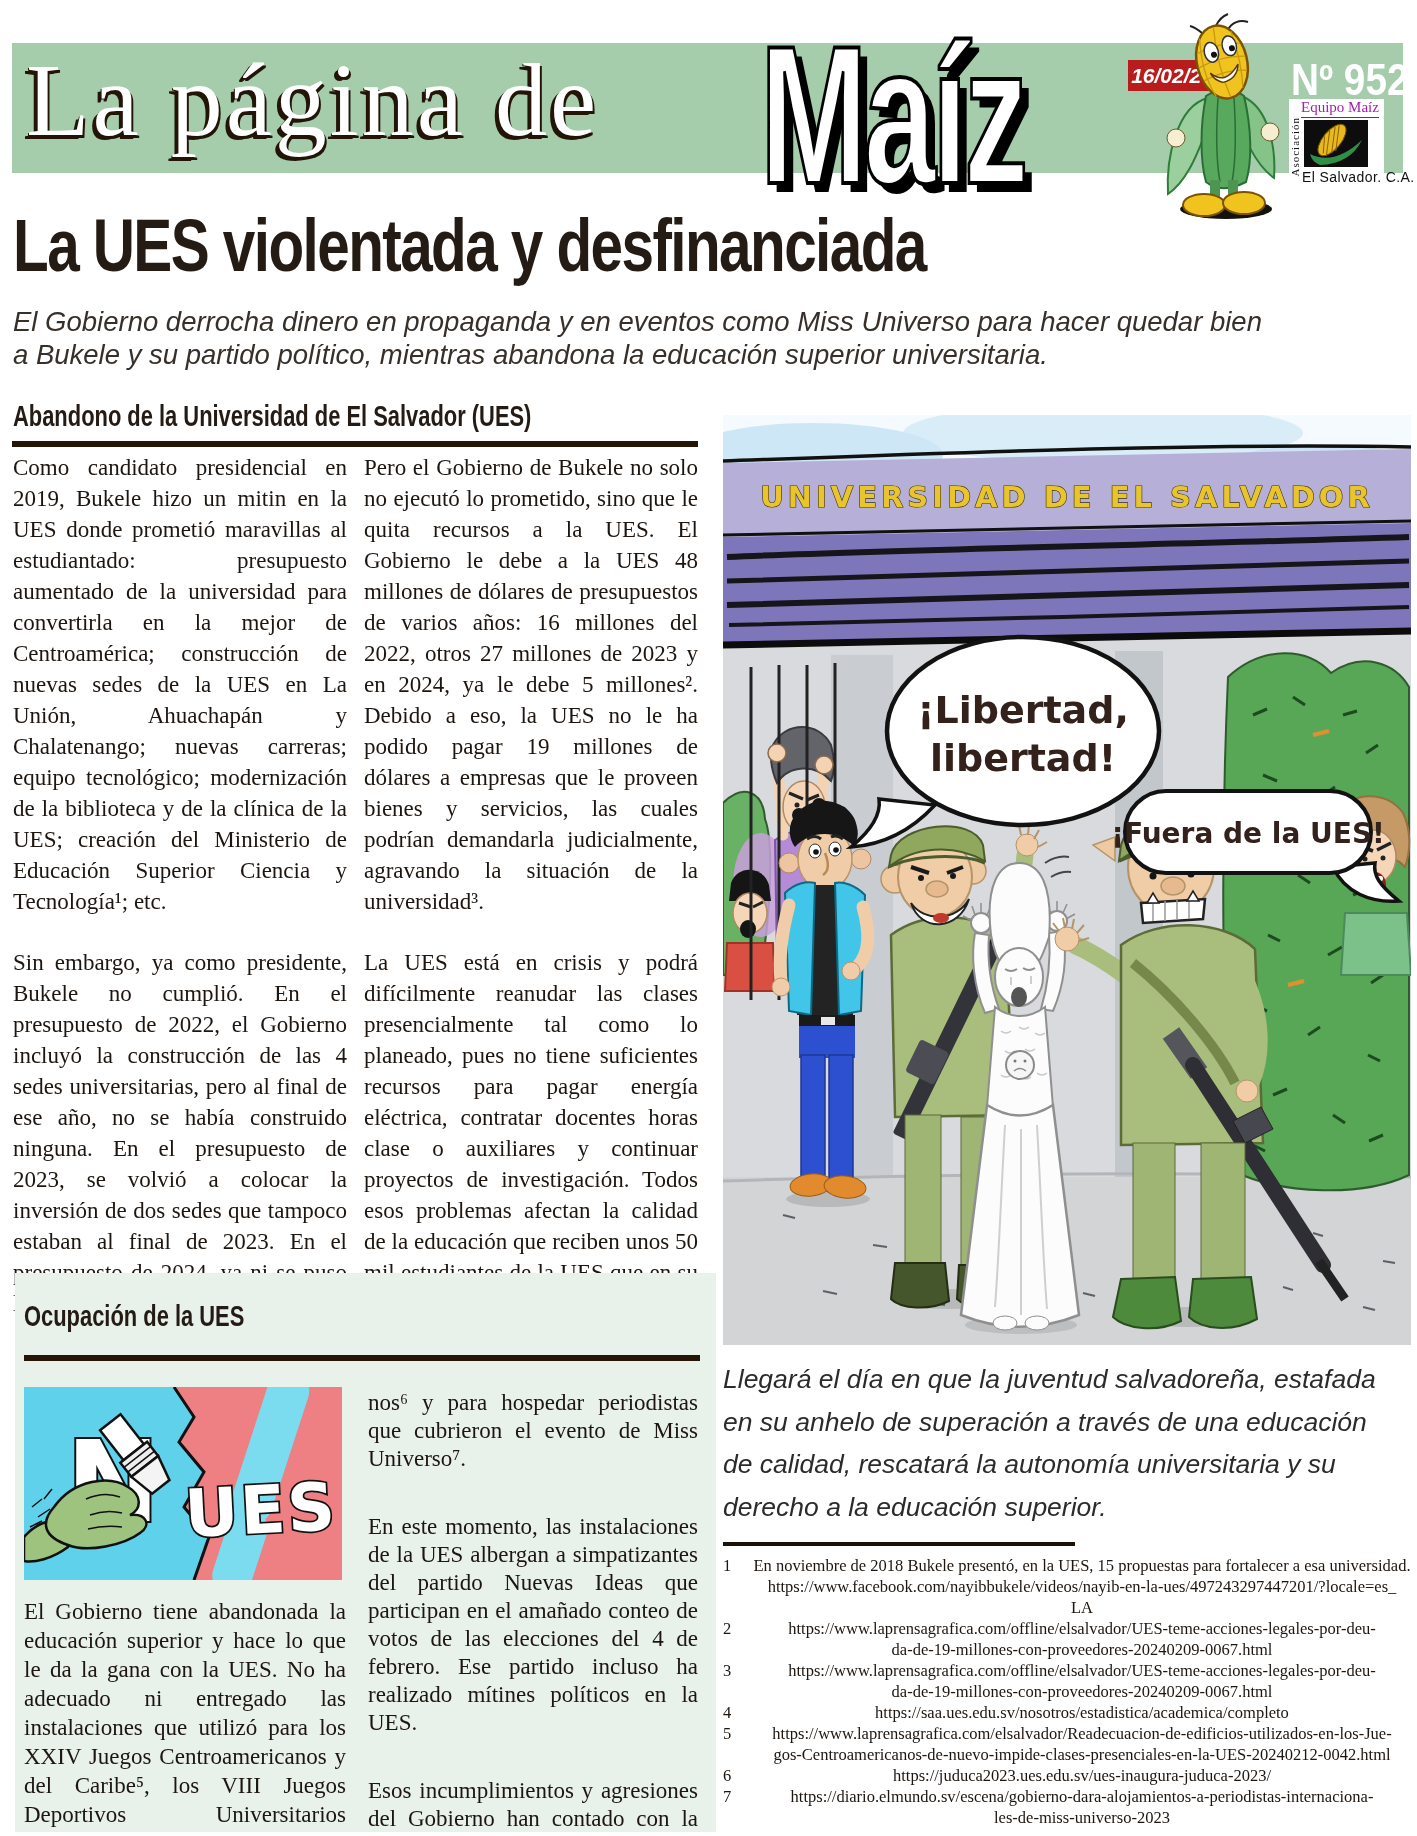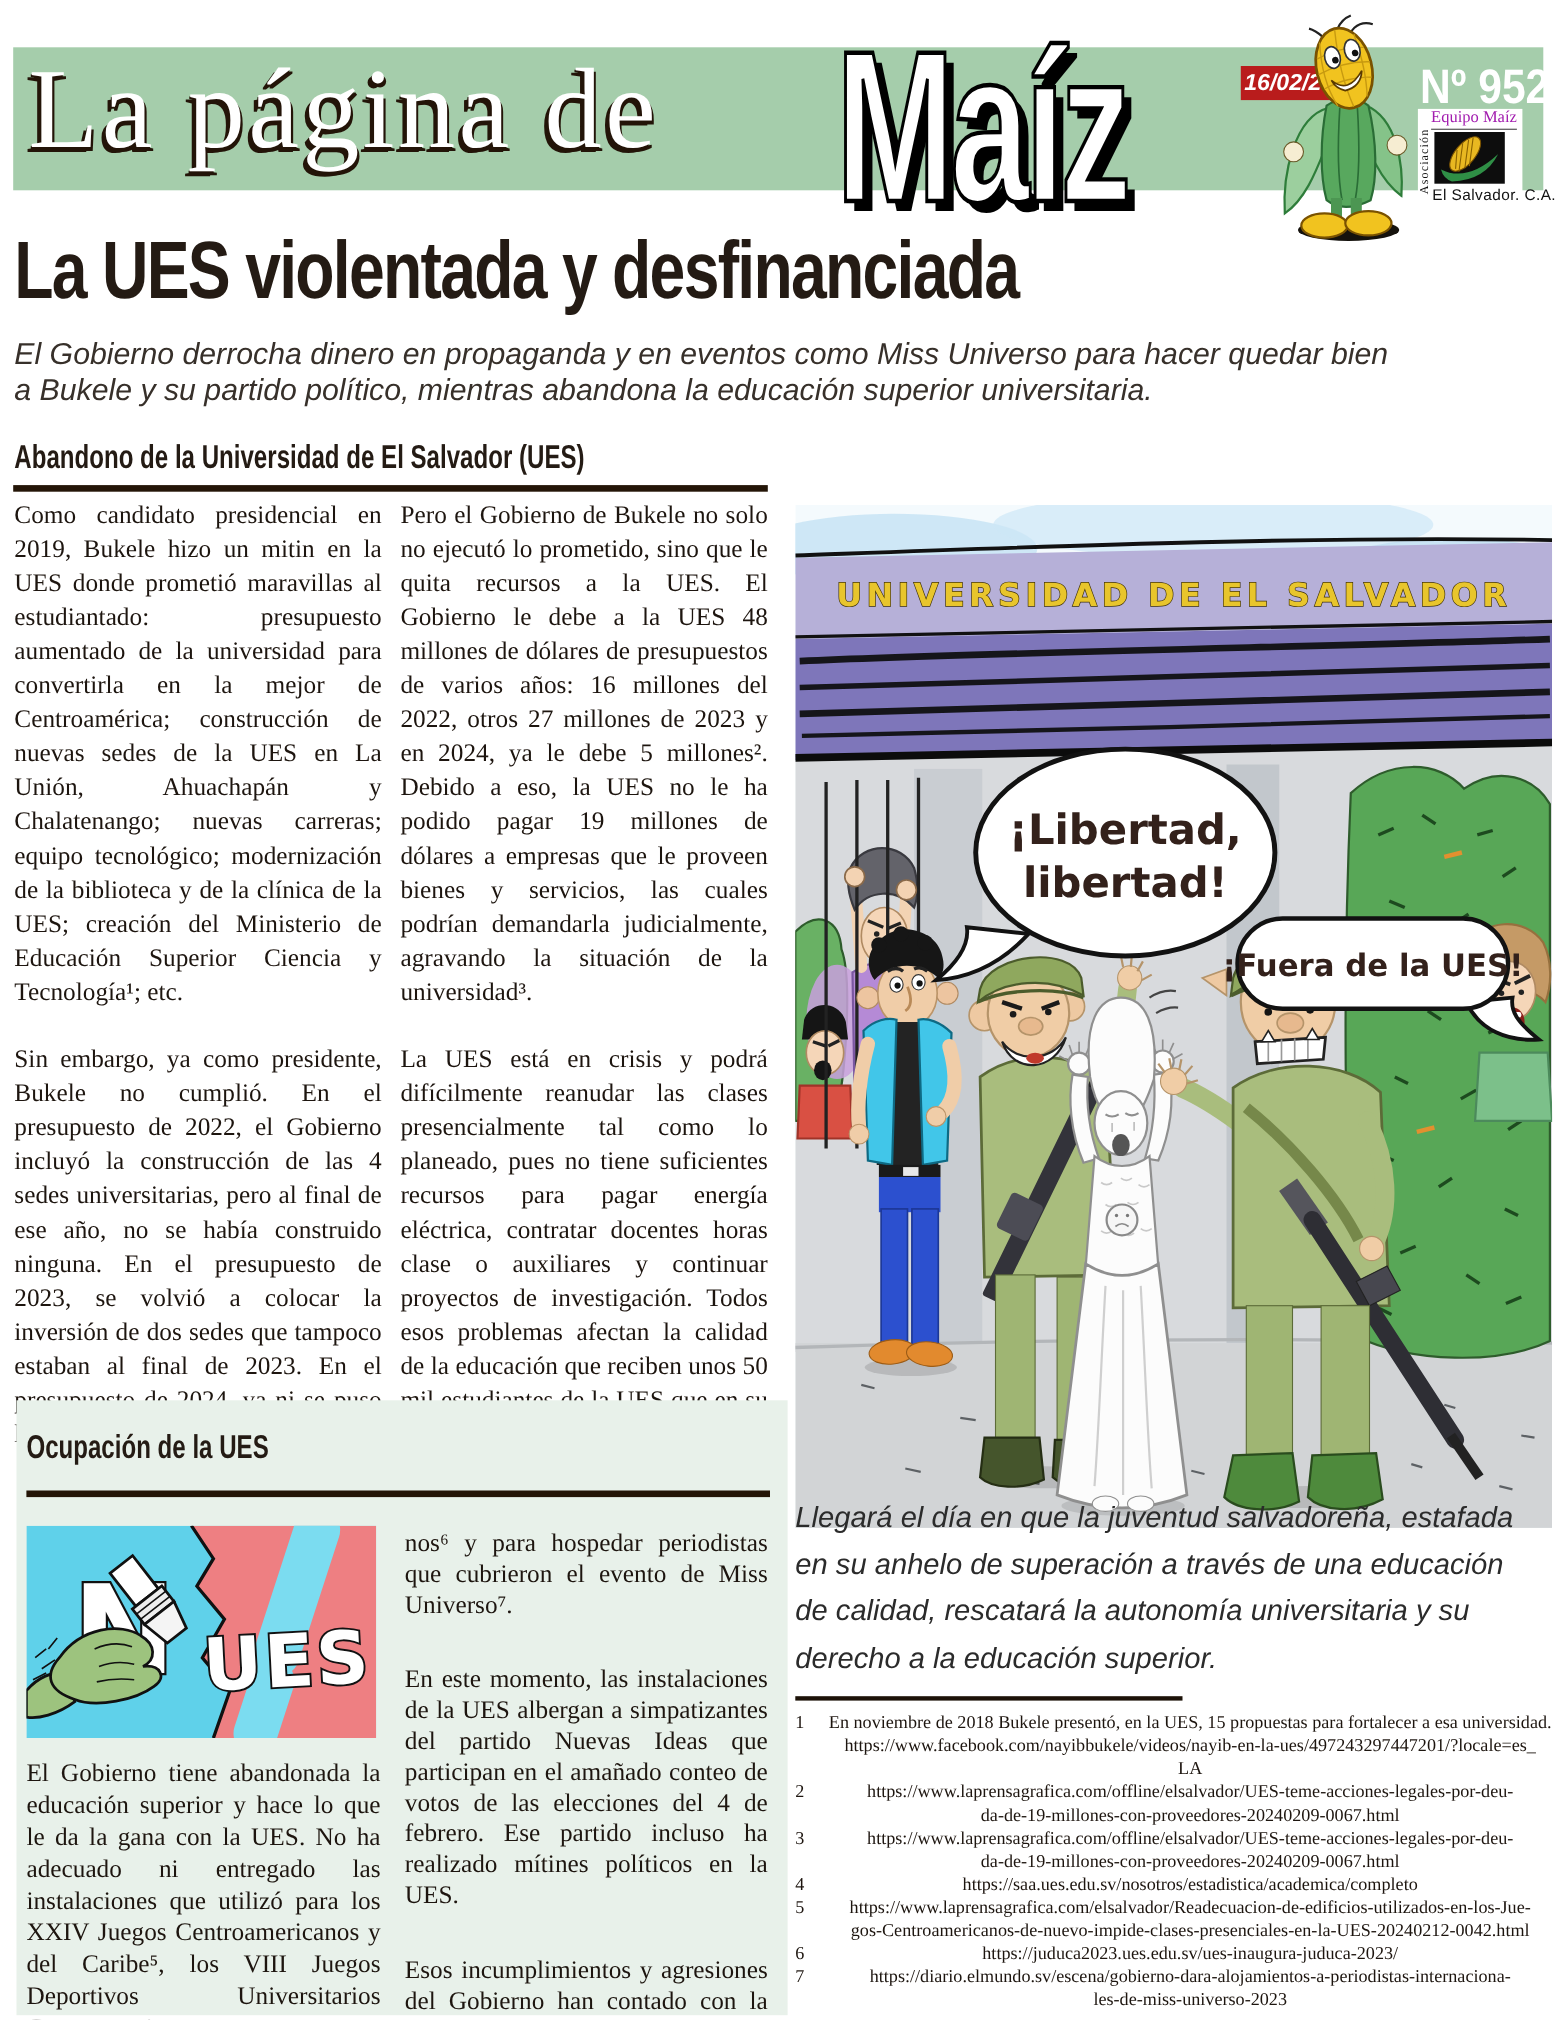--- a/index.html
+++ b/index.html
@@ -36,21 +36,21 @@
   .rule{background:#241507;}
   .s1-rule{left:12px;top:441px;width:686px;height:6px;}
   
   .bodycol{font-family:"Liberation Serif","DejaVu Serif",serif;font-size:23px;line-height:31px;
     text-align:justify;color:#1d150f;}
   .bodycol p{margin:0;}
   .bodycol p + p{margin-top:30px;}
   .col1{left:13px;top:452px;width:334px;}
   .col2{left:364px;top:452px;width:334px;}
   
-  .cartoon{left:723px;top:415px;width:688px;height:930px;margin-top:44px;}
+  .cartoon{left:723px;top:415px;width:688px;height:930px;}
   .caption{left:723px;top:1358px;width:676px;font-style:italic;font-size:26.5px;line-height:42.5px;color:#2b2b2b;}
   .fn-rule{left:723px;top:1542px;width:352px;height:4px;background:#1c1208;}
   .footnotes{left:723px;top:1555px;width:694px;font-family:"Liberation Serif","DejaVu Serif",serif;
     font-size:16.5px;line-height:21px;color:#1d150f;}
   .fn{display:flex;}
   .fn-num{width:24px;flex:none;}
   .fn-text{flex:1;white-space:pre-line;word-break:break-all;text-align:center;}
   
   .s2-bg{left:15px;top:1273px;width:701px;height:559px;background:#e8f1ea;}
   .s2-title{left:24px;top:1299px;}

